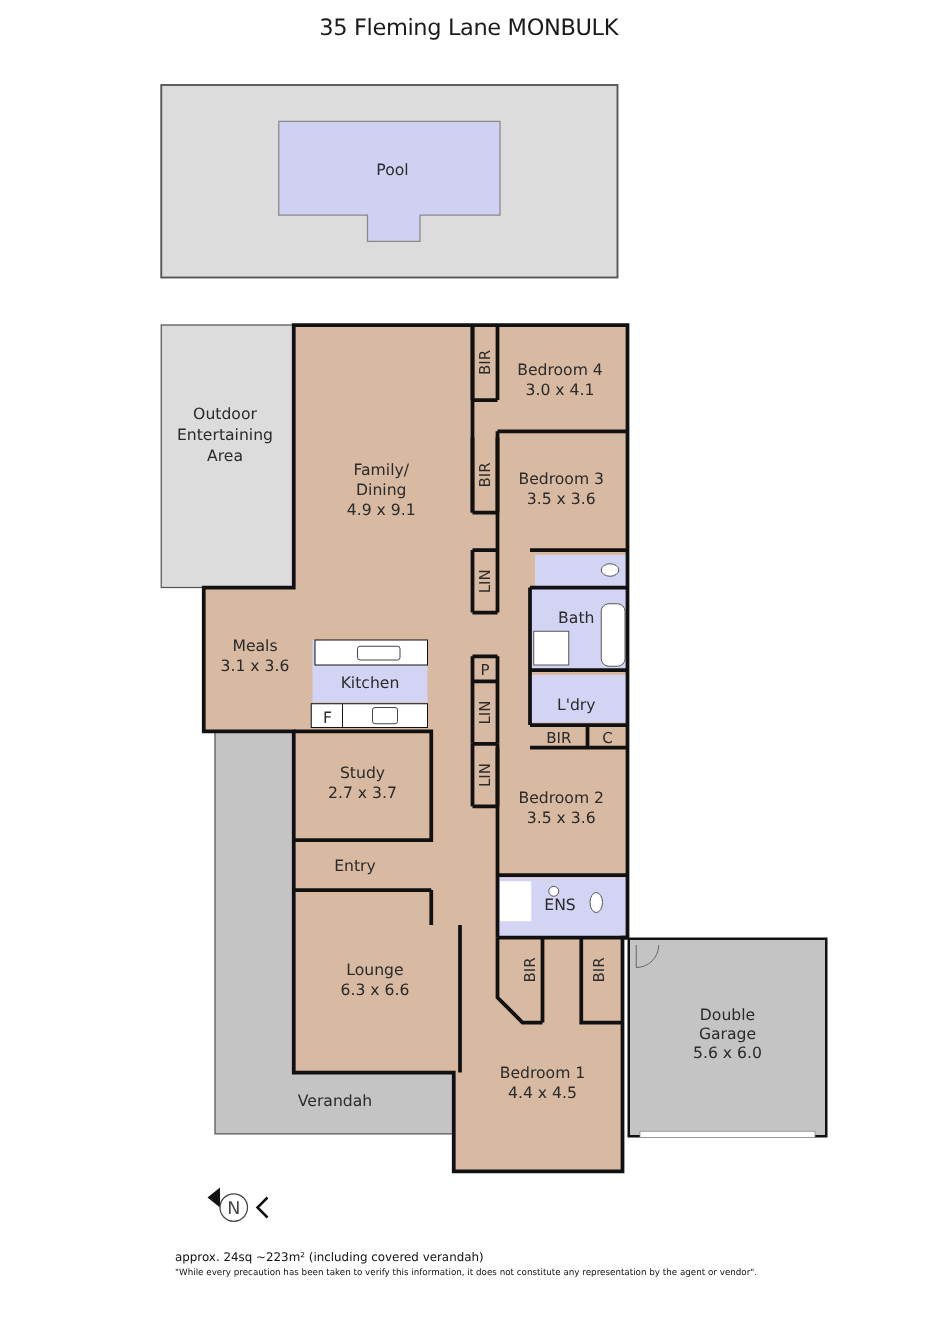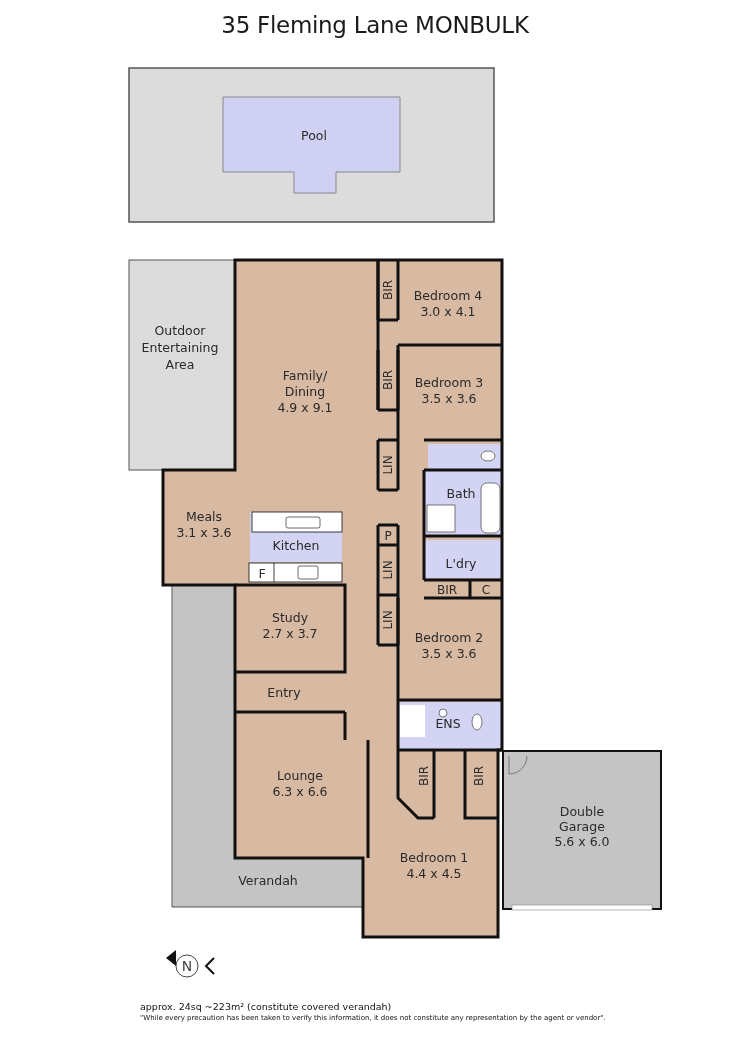--- a/index.html
+++ b/index.html
@@ -1,17 +1,17 @@
 <!DOCTYPE html>
 <html><head>
 <meta charset="utf-8">
 <style>
   html,body{margin:0;padding:0;background:#fff;}
   body{width:750px;height:1061px;position:relative;overflow:hidden;font-family:"DejaVu Sans",sans-serif;color:#1a1a1a;}
-  .title{position:absolute;left:0;width:750px;top:12px;text-align:center;font-size:23px;letter-spacing:-0.3px;}
+  .title{position:absolute;left:0;width:750px;top:12px;text-align:center;font-size:18px;letter-spacing:-0.3px;}
   svg{position:absolute;left:0;top:0;}
   .lbl{font-family:"DejaVu Sans",sans-serif;font-size:12.5px;fill:#2a2a2a;text-anchor:middle;}
   .sm{font-size:12px;}
   .foot1{position:absolute;left:140px;top:1001px;font-size:9.5px;color:#111;}
   .foot2{position:absolute;left:140px;top:1014px;font-size:7px;color:#111;white-space:nowrap;}
 </style>
 </head>
 <body>
 
 <div class="title">35 Fleming Lane MONBULK</div>
@@ -110,14 +110,14 @@
   <text class="lbl sm" transform="translate(483,776) rotate(-90)">BIR</text>
 
   <g>
     <path d="M176,966 L166,958 L176,950 Z" fill="#111"></path>
     <circle cx="187" cy="966" r="11" fill="#fff" stroke="#444" stroke-width="1"></circle>
     <text x="187" y="971" text-anchor="middle" font-size="14" fill="#444" font-family="DejaVu Sans, sans-serif">N</text>
     <path d="M214,958 L206,966 L214,974" fill="none" stroke="#111" stroke-width="2"></path>
   </g>
 </svg>
 
-<div class="foot1">approx. 24sq ~223m² (constitute covered verandah)</div>
+<div class="foot1">approx. 24sq ~223m² (including covered verandah)</div>
 <div class="foot2">"While every precaution has been taken to verify this information, it does not constitute any representation by the agent or vendor".</div>
 
 </body></html>

